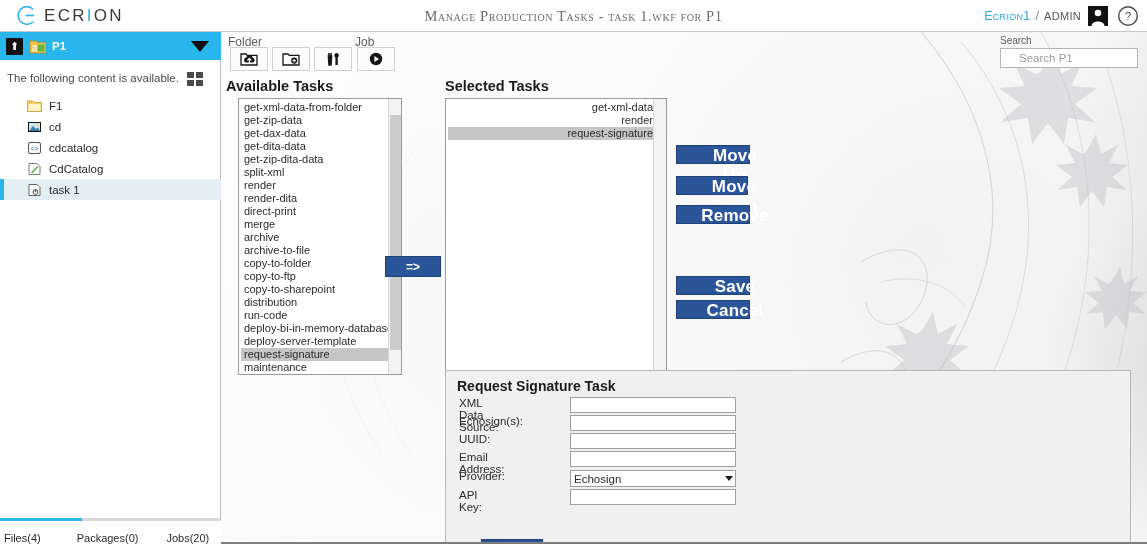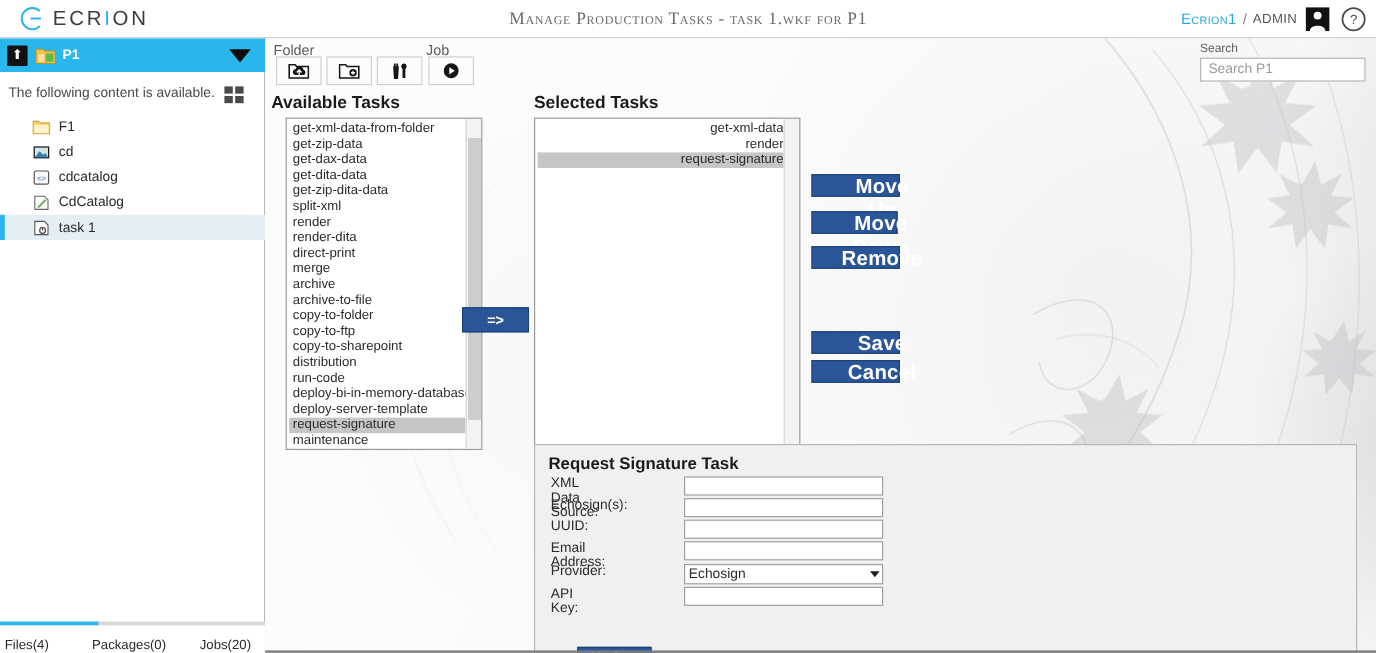--- a/index.html
+++ b/index.html
@@ -130,21 +130,21 @@
   .tb-btn {
     position: absolute; top: 15px; width: 38px; height: 24px;
     background: #fcfcfc; border: 1px solid #cfcfcf;
     display: flex; align-items: center; justify-content: center; cursor: pointer;
   }
 
   .search-wrap { position: absolute; right: 9px; top: 3px; width: 138px; }
   .search-label { font-size: 10px; color: #5d5d5d; }
   .search-field {
     margin-top: 2px; height: 20px; background: #fff; border: 1px solid #b5b5b5;
-    display: flex; align-items: center; padding: 0 4px;
+    display: flex; align-items: center; padding: 0 16px;
   }
   .search-field input {
     flex: 1; border: 0; outline: 0; font-size: 11.5px; color: #333;
     font-family: "Liberation Sans", sans-serif; background: transparent;
   }
   .search-field input::placeholder { color: #9a9a9a; }
 
   
   .sec-title {
     position: absolute; font-size: 14.5px; font-weight: bold; color: #1b1b1b;

